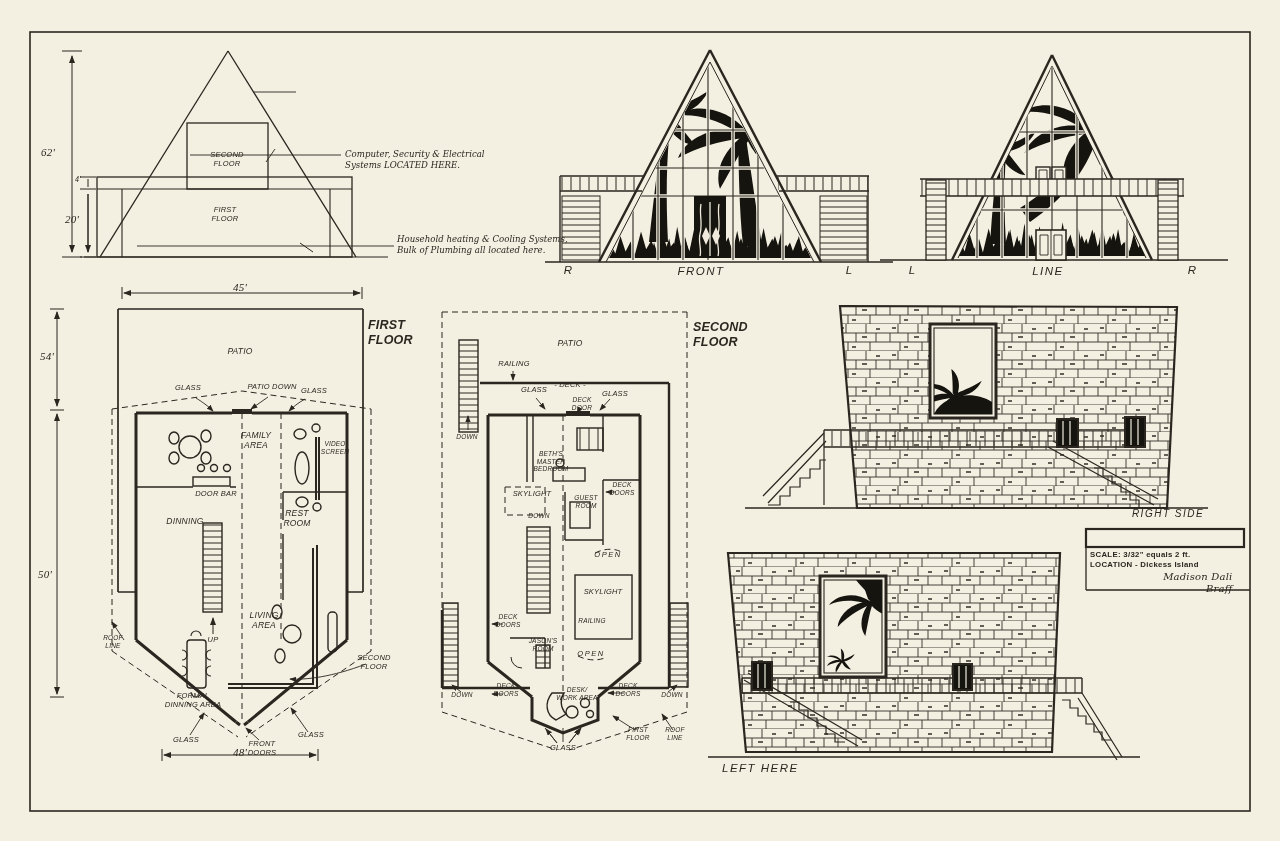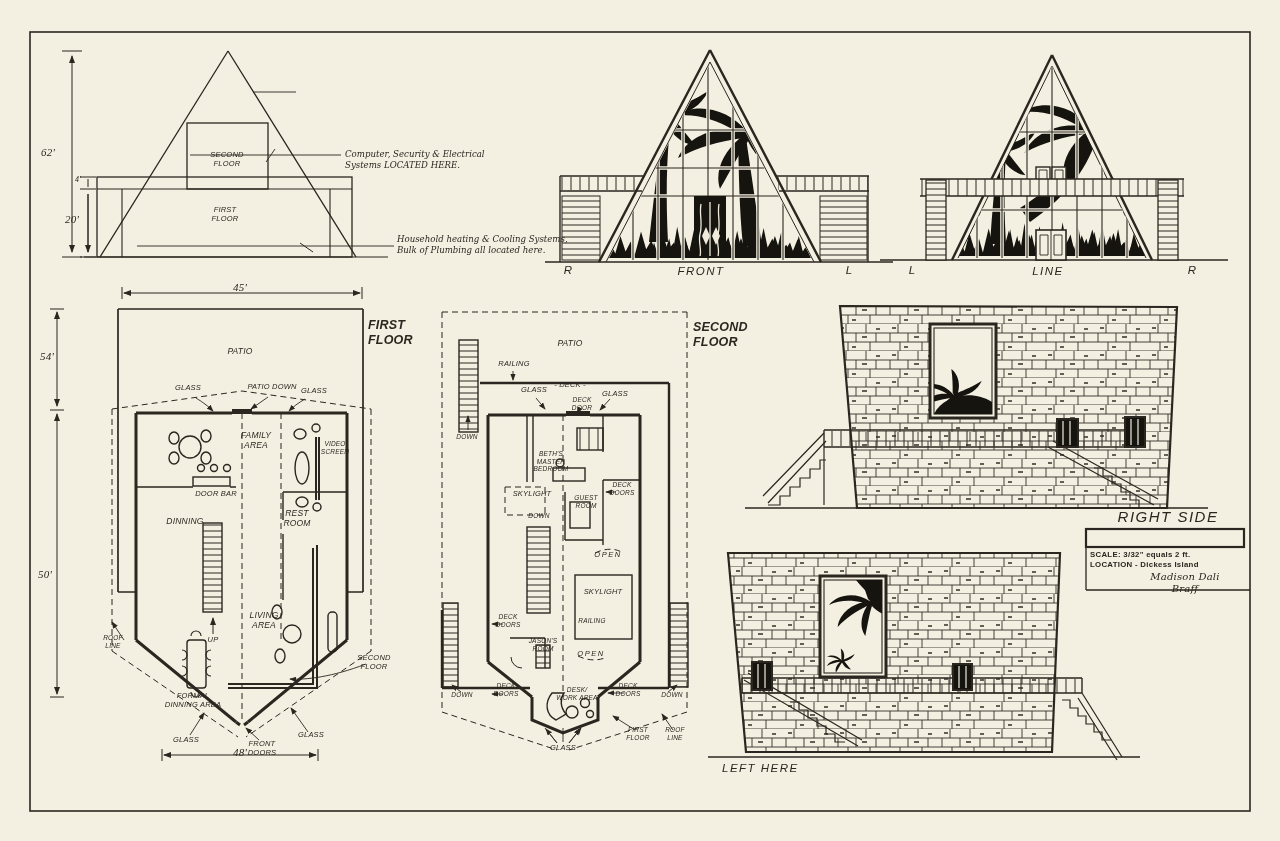--- a/index.html
+++ b/index.html
@@ -7,24 +7,24 @@
          font-family:"Liberation Sans",sans-serif;}
   svg{position:absolute;left:0;top:0;}
   .lbl{position:absolute;transform:translate(-50%,0);text-align:center;color:#2b2720;
        font-family:"Liberation Sans",sans-serif;font-style:italic;white-space:pre-line;
        line-height:1.18;letter-spacing:.2px;}
   .la{transform:none;text-align:left;}
   .note{font-family:"DejaVu Serif",serif;font-style:italic;font-size:8.6px;line-height:1.3;
         transform:none;text-align:left;letter-spacing:0;}
   .dim{font-family:Liberation Serif, serif;font-size:11px;text-align:right;}
   .s6{font-size:6.5px;} .s7{font-size:7.5px;} .s8{font-size:8.5px;}
-  .s9{font-size:15px;text-align:center;} .s11{font-size:11.5px;} .s12{font-size:12.5px;font-weight:bold;}
+  .s9{font-size:10px;text-align:center;} .s11{font-size:11.5px;} .s12{font-size:12.5px;font-weight:bold;}
   .tb-title{font-size:13.5px;font-weight:bold;font-style:normal;letter-spacing:.6px;}
   .tb-small{font-size:7.8px;font-style:normal;font-weight:bold;letter-spacing:.3px;}
-  .sig{font-family:"DejaVu Serif",serif;font-style:italic;font-size:10px;}
+  .sig{font-family:"DejaVu Serif",serif;font-style:italic;font-size:10px;text-align:right;}
   .sp{letter-spacing:1.5px;}
 </style>
 </head>
 <body>
 
 <div id="sheet">
 
 <svg width="1280" height="841" viewBox="0 0 1280 841">
   <defs>
     <marker id="ma" markerWidth="9" markerHeight="8" refX="7" refY="3" orient="auto-start-reverse">

